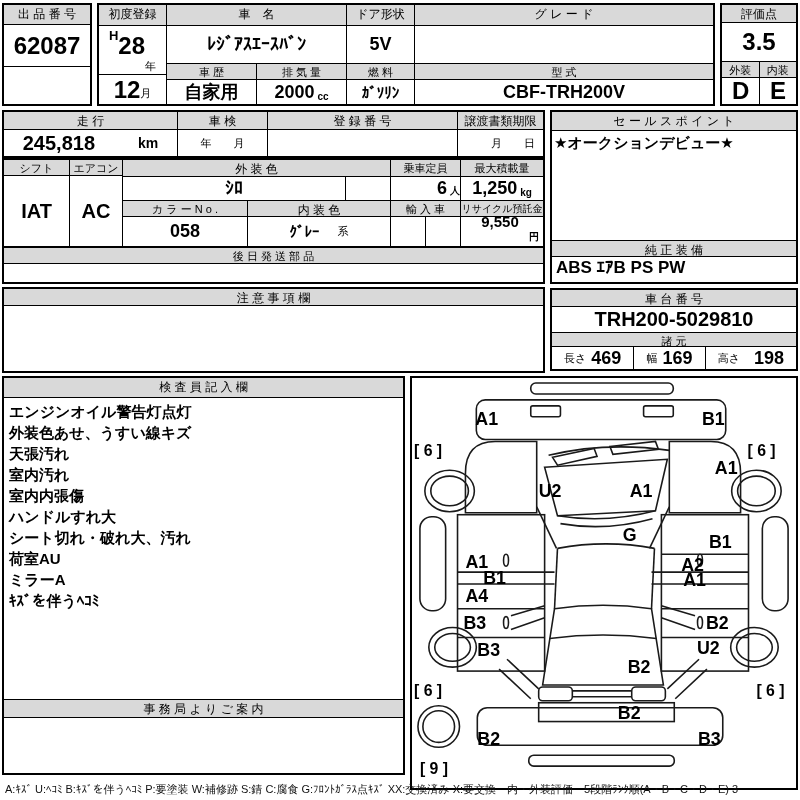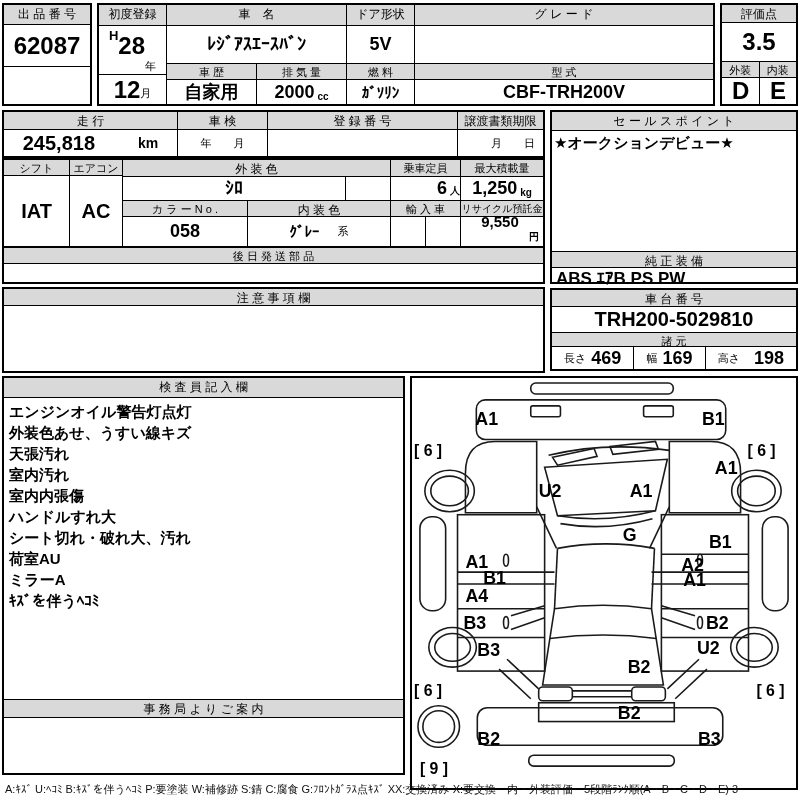--- a/index.html
+++ b/index.html
@@ -175,21 +175,21 @@
 
   <div class="box col" style="left:2px;top:287px;width:543px;height:86px;">
     <div class="hdr" style="height:17px;">注 意 事 項 欄</div>
     <div class="fill"></div>
   </div>
 
   <div class="box col" style="left:550px;top:110px;width:248px;height:174px;">
     <div class="hdr" style="height:19px;">セ ー ル ス ポ イ ン ト</div>
     <div class="fill" style="font-weight:bold;font-size:15px;padding:3px 2px;">★オークションデビュー★</div>
     <div class="hdr bT" style="height:17px;">純 正 装 備</div>
-    <div style="height:14px;font-weight:bold;font-size:17px;padding:1px 4px;">ABS ｴｱB PS PW</div>
+    <div style="height:25px;font-weight:bold;font-size:17px;padding:1px 4px;">ABS ｴｱB PS PW</div>
   </div>
 
   <div class="box col" style="left:550px;top:288px;width:248px;height:83px;">
     <div class="hdr" style="height:17px;">車 台 番 号</div>
     <div class="val" style="height:25px;font-size:20px;">TRH200-5029810</div>
     <div class="hdr bT" style="height:15px;font-size:11px;">諸 元</div>
     <div class="row fill">
       <div class="val bR fill">
         <span class="faint" style="margin-right:5px;">長さ</span>
           <span class="med">469</span>

